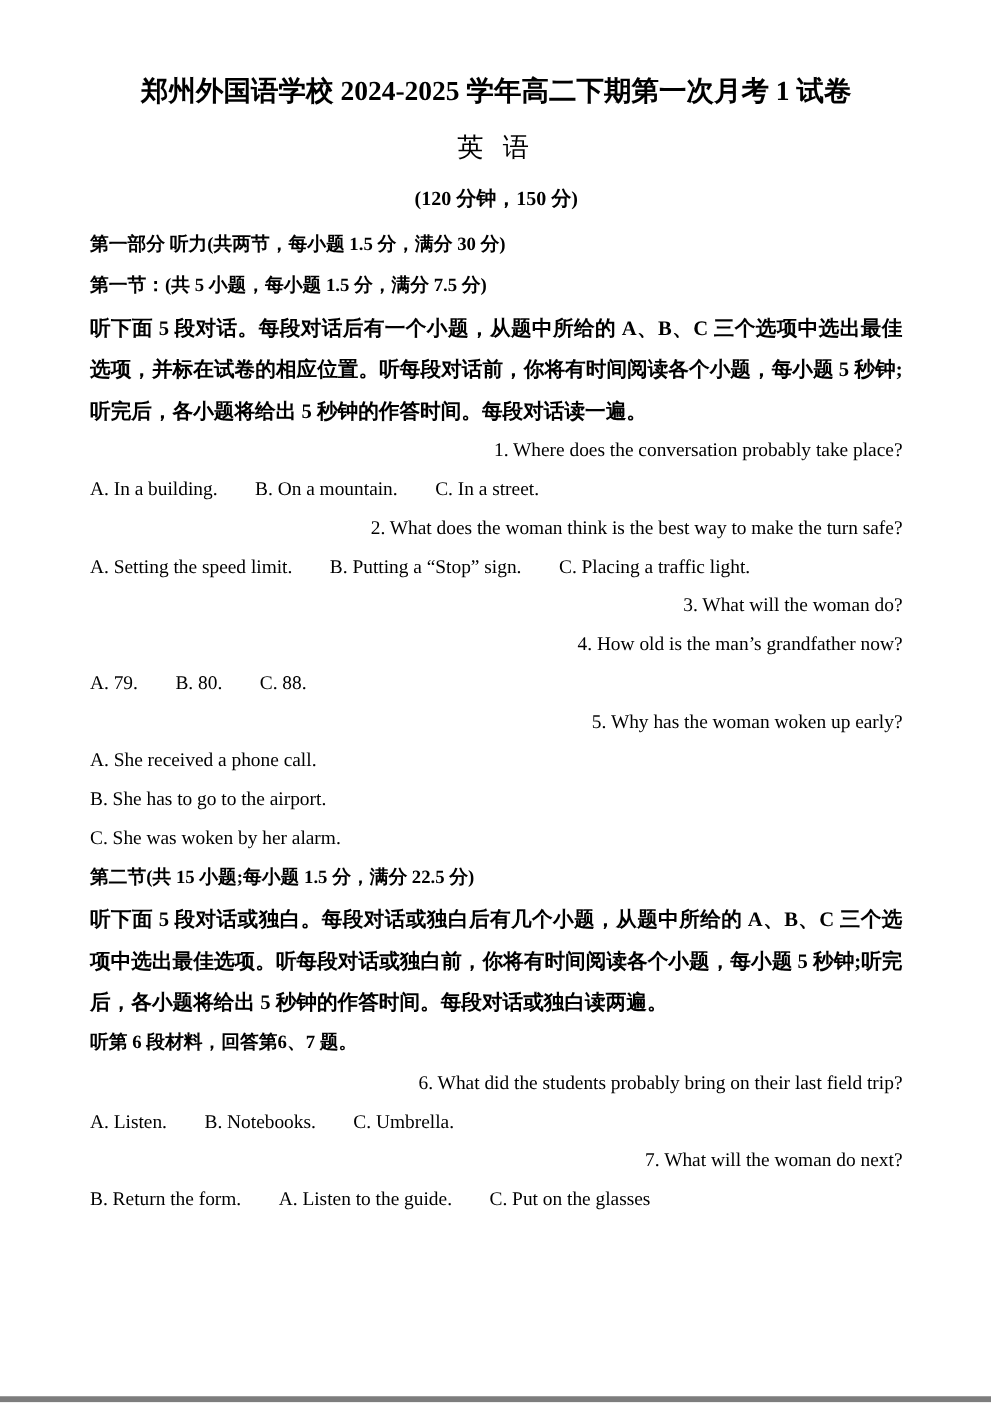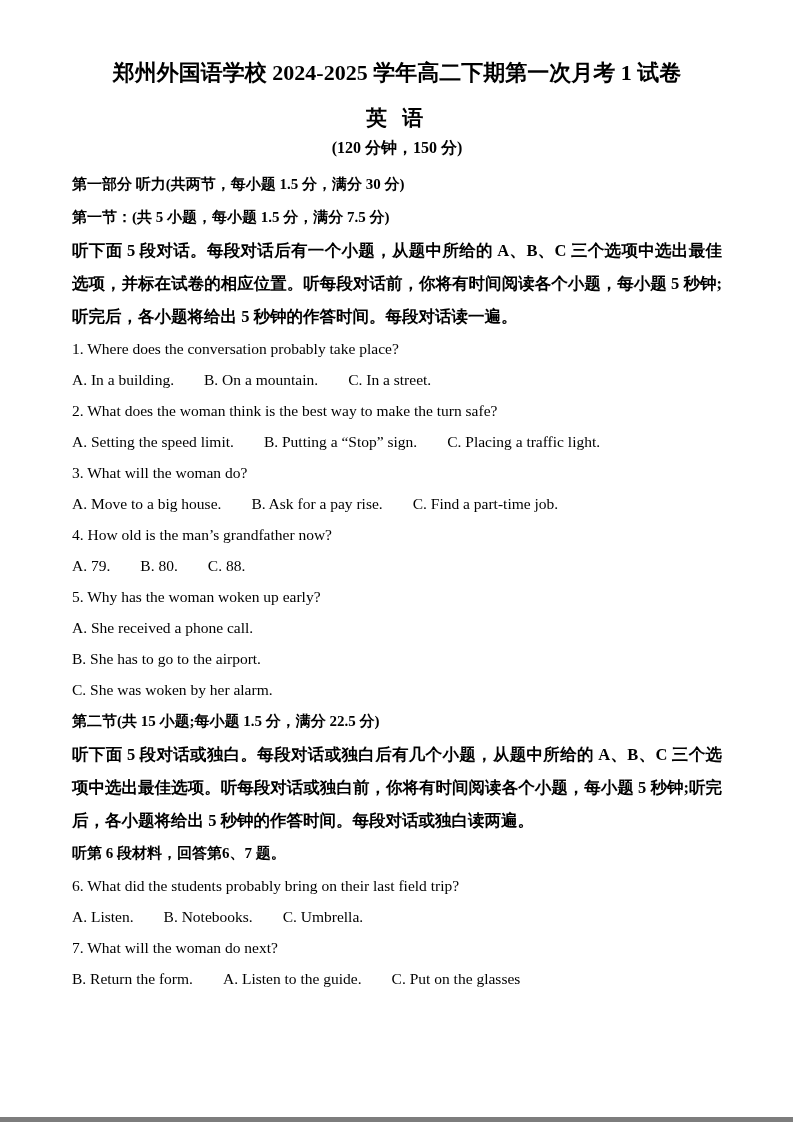--- a/index.html
+++ b/index.html
@@ -21,23 +21,23 @@
   }
   .title {
     margin: 0 0 16px 0;
     font-size: 22px;
     font-weight: bold;
     line-height: 30px;
     text-align: center;
     font-family: Liberation Serif, serif;
   }
   .subject {
-    margin: 0 0 4px 0;
+    margin: 0 0 16px 0;
     font-size: 21px;
-    font-weight: bold;
+    font-weight: normal;
     line-height: 28px;
     text-align: center;
     letter-spacing: 5px;
   }
   .meta {
     margin: 0 0 8px 0;
     font-size: 16px;
     font-weight: bold;
     line-height: 24px;
     text-align: center;
@@ -49,20 +49,21 @@
   }
   .para {
     font-size: 16.5px;
     font-weight: bold;
     line-height: 33px;
     text-align: justify;
   }
   .question {
     font-size: 15.5px;
     line-height: 31px;
+    text-align: right;
   }
   .options {
     display: flex;
     gap: 30px;
     font-size: 15.5px;
     line-height: 31px;
   }
   .option-line {
     font-size: 15.5px;
     line-height: 31px;
@@ -93,25 +94,20 @@
           <span class="opt">B. On a mountain.</span>
           <span class="opt">C. In a street.</span>
         </div>
         <div class="question">2. What does the woman think is the best way to make the turn safe?</div>
         <div class="options">
           <span class="opt">A. Setting the speed limit.</span>
           <span class="opt">B. Putting a “Stop” sign.</span>
           <span class="opt">C. Placing a traffic light.</span>
         </div>
         <div class="question">3. What will the woman do?</div>
-        <div class="options">
-          <span class="opt">A. Move to a big house.</span>
-          <span class="opt">B. Ask for a pay rise.</span>
-          <span class="opt">C. Find a part-time job.</span>
-        </div>
         <div class="question">4. How old is the man’s grandfather now?</div>
         <div class="options">
           <span class="opt">A. 79.</span>
           <span class="opt">B. 80.</span>
           <span class="opt">C. 88.</span>
         </div>
         <div class="question">5. Why has the woman woken up early?</div>
         <div class="option-line">A. She received a phone call.</div>
         <div class="option-line">B. She has to go to the airport.</div>
         <div class="option-line">C. She was woken by her alarm.</div>

